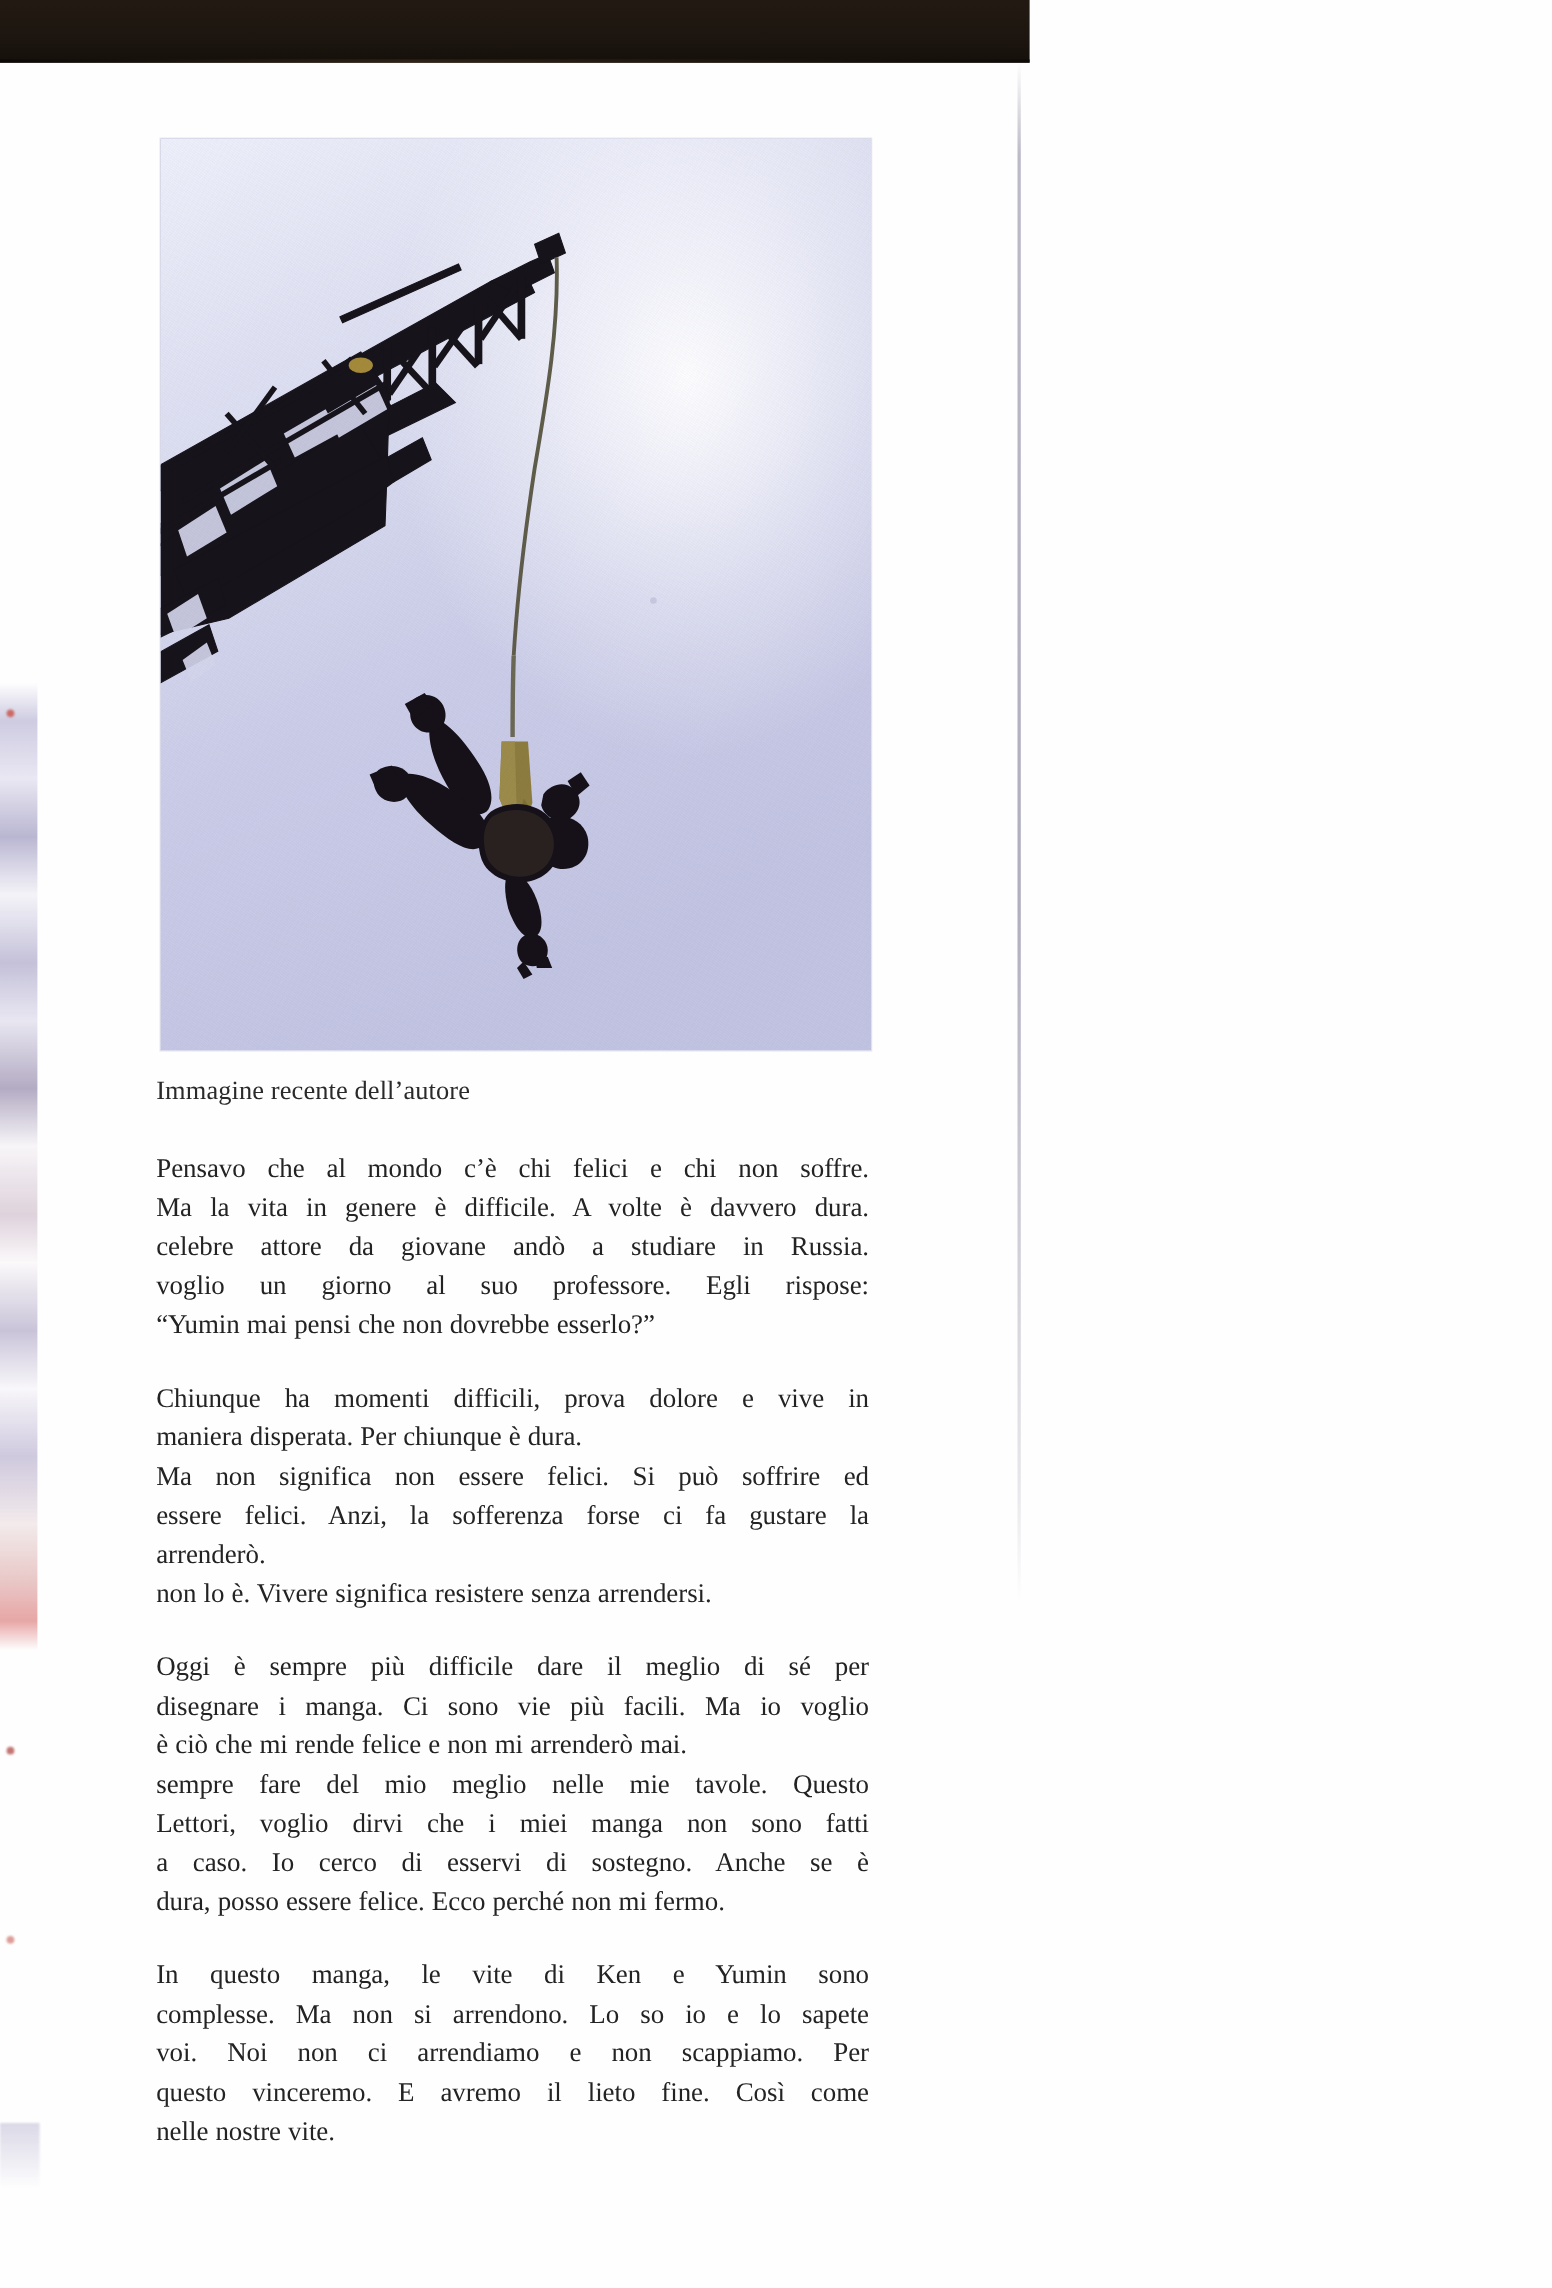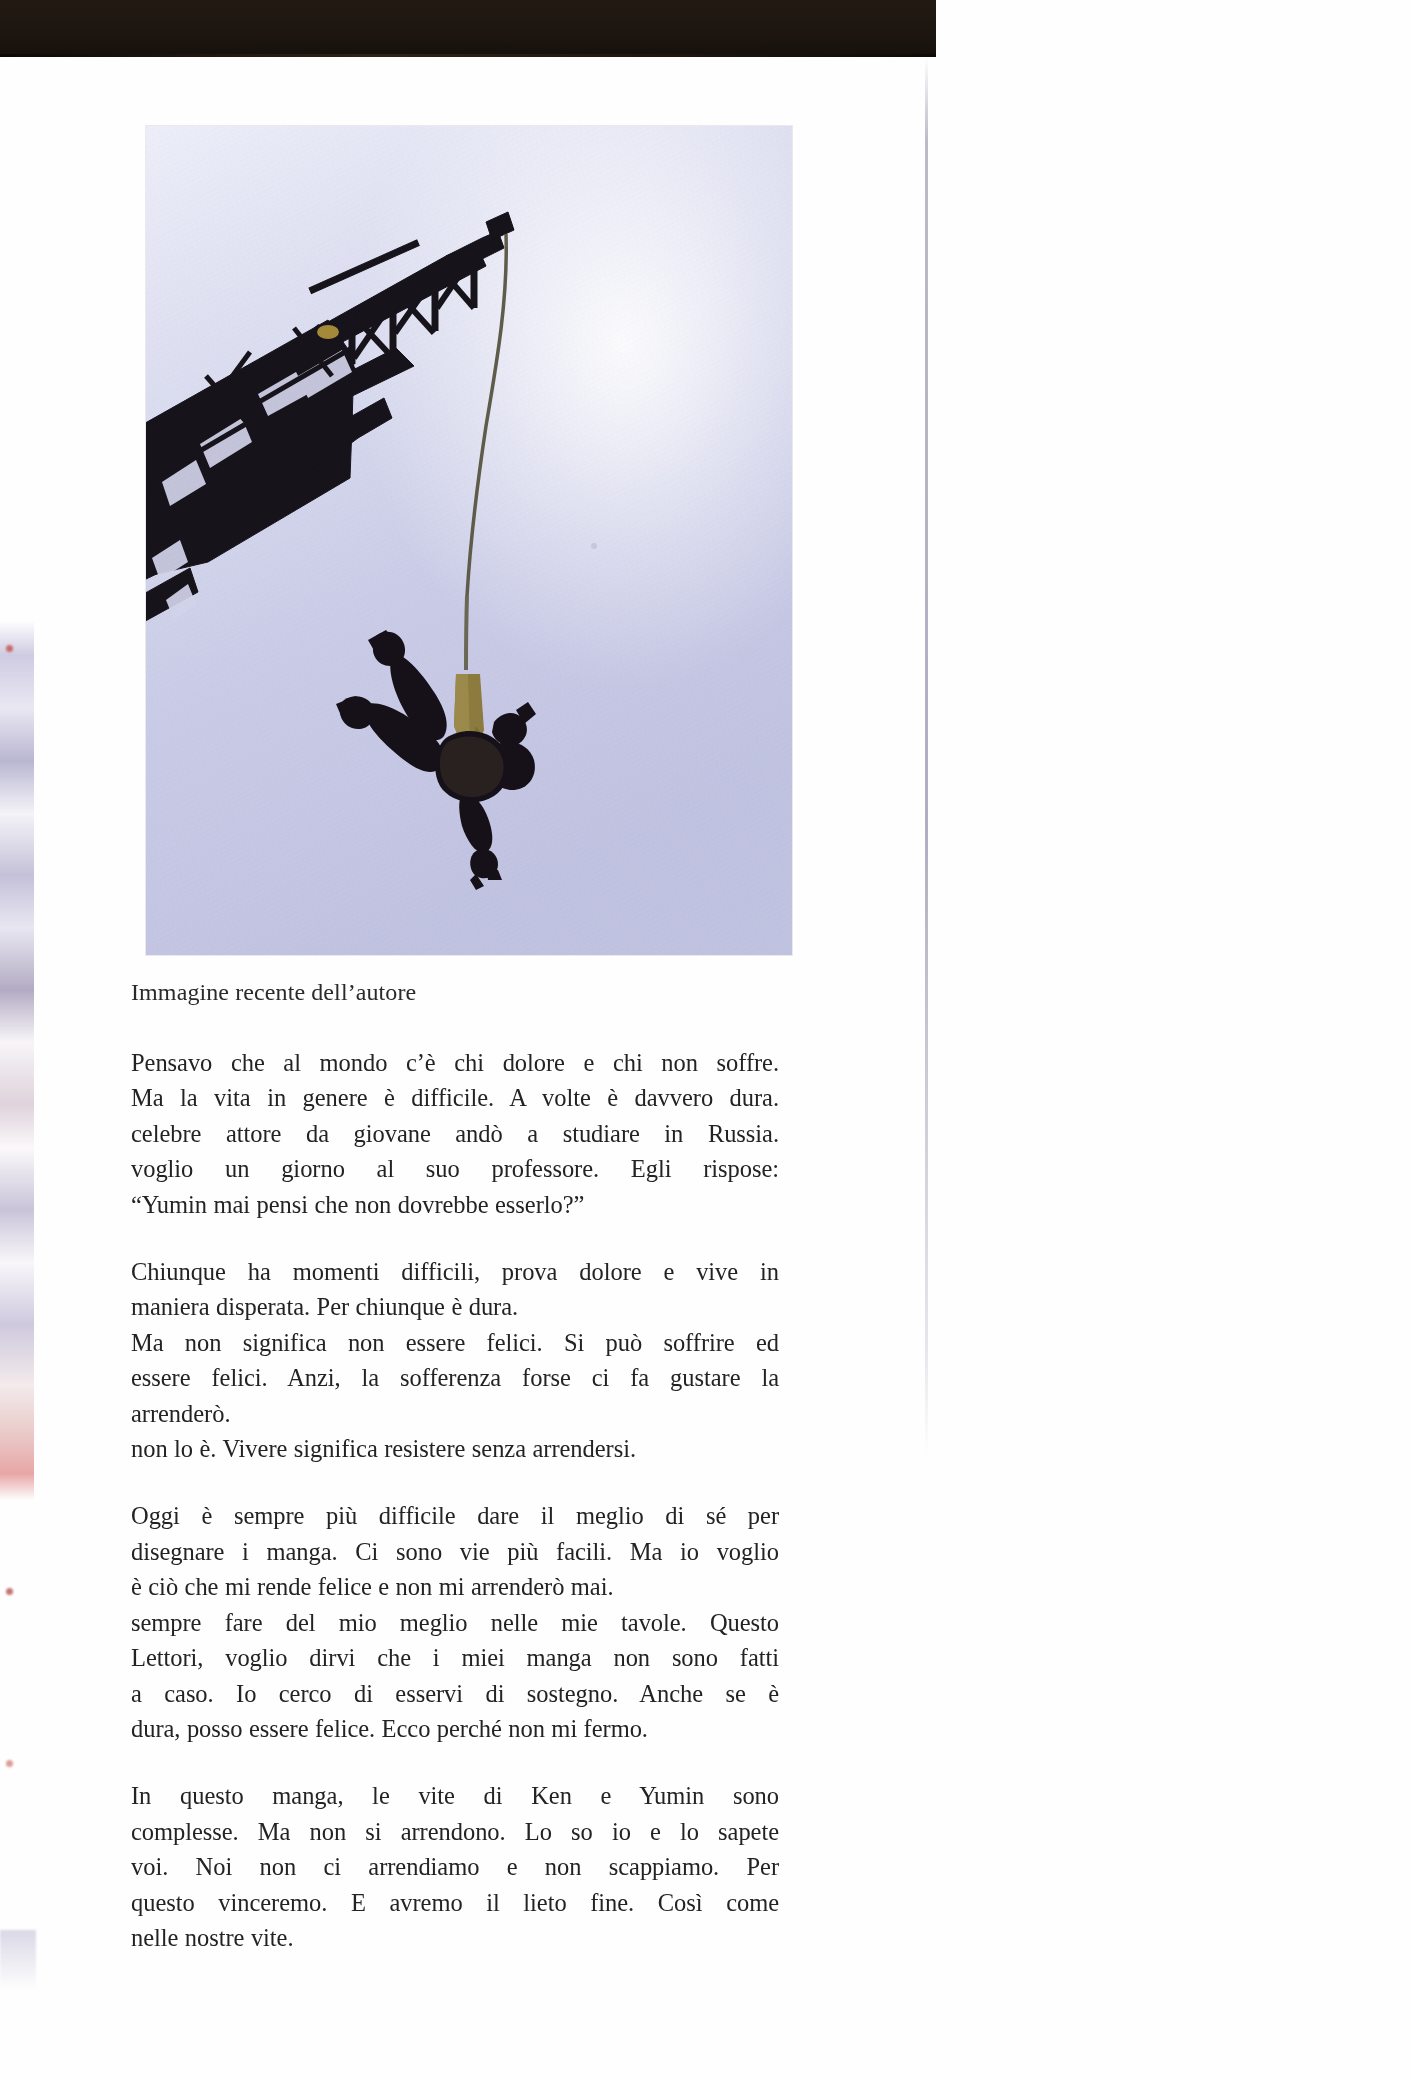--- a/index.html
+++ b/index.html
@@ -126,21 +126,21 @@
       repeating-linear-gradient(-51deg, rgba(255,255,255,.04) 0 1px, rgba(130,130,170,.045) 1px 2px);
     pointer-events: none;
     mix-blend-mode: multiply;
     opacity: .55;
   }
   .photo svg { position: absolute; inset: 0; display: block; }
 
   
   .text-col {
     position: absolute;
-    left: 131px;
+    left: 142px;
     top: 975px;
     width: 648px;
   }
   .caption {
     font-size: 24px;
     line-height: 34px;
     color: #2a2a2a;
     letter-spacing: .1px;
     margin: 0 0 36px 0;
   }
@@ -304,21 +304,21 @@
 
       <circle cx="448" cy="420" r="3" fill="#b6b8d4" opacity=".55"></circle>
     </svg>
   </div>
 
   <div class="text-col">
 
     <p class="caption">Immagine recente dell’autore</p>
 
     <div class="body-para">
-      <span class="ln j">Pensavo che al mondo c’è chi dolore e chi non soffre.</span>
+      <span class="ln j">Pensavo che al mondo c’è chi felici e chi non soffre.</span>
       <span class="ln j">Ma la vita in genere è difficile. A volte è davvero dura.</span>
       <span class="ln j">celebre attore da giovane andò a studiare in Russia.</span>
       <span class="ln j">voglio un giorno al suo professore. Egli rispose:</span>
       <span class="ln last">“Yumin mai pensi che non dovrebbe esserlo?”</span>
     </div>
 
     <div class="body-para">
       <span class="ln j">Chiunque ha momenti difficili, prova dolore e vive in</span>
       <span class="ln last">maniera disperata. Per chiunque è dura.</span>
       <span class="ln j">Ma non significa non essere felici. Si può soffrire ed</span>

